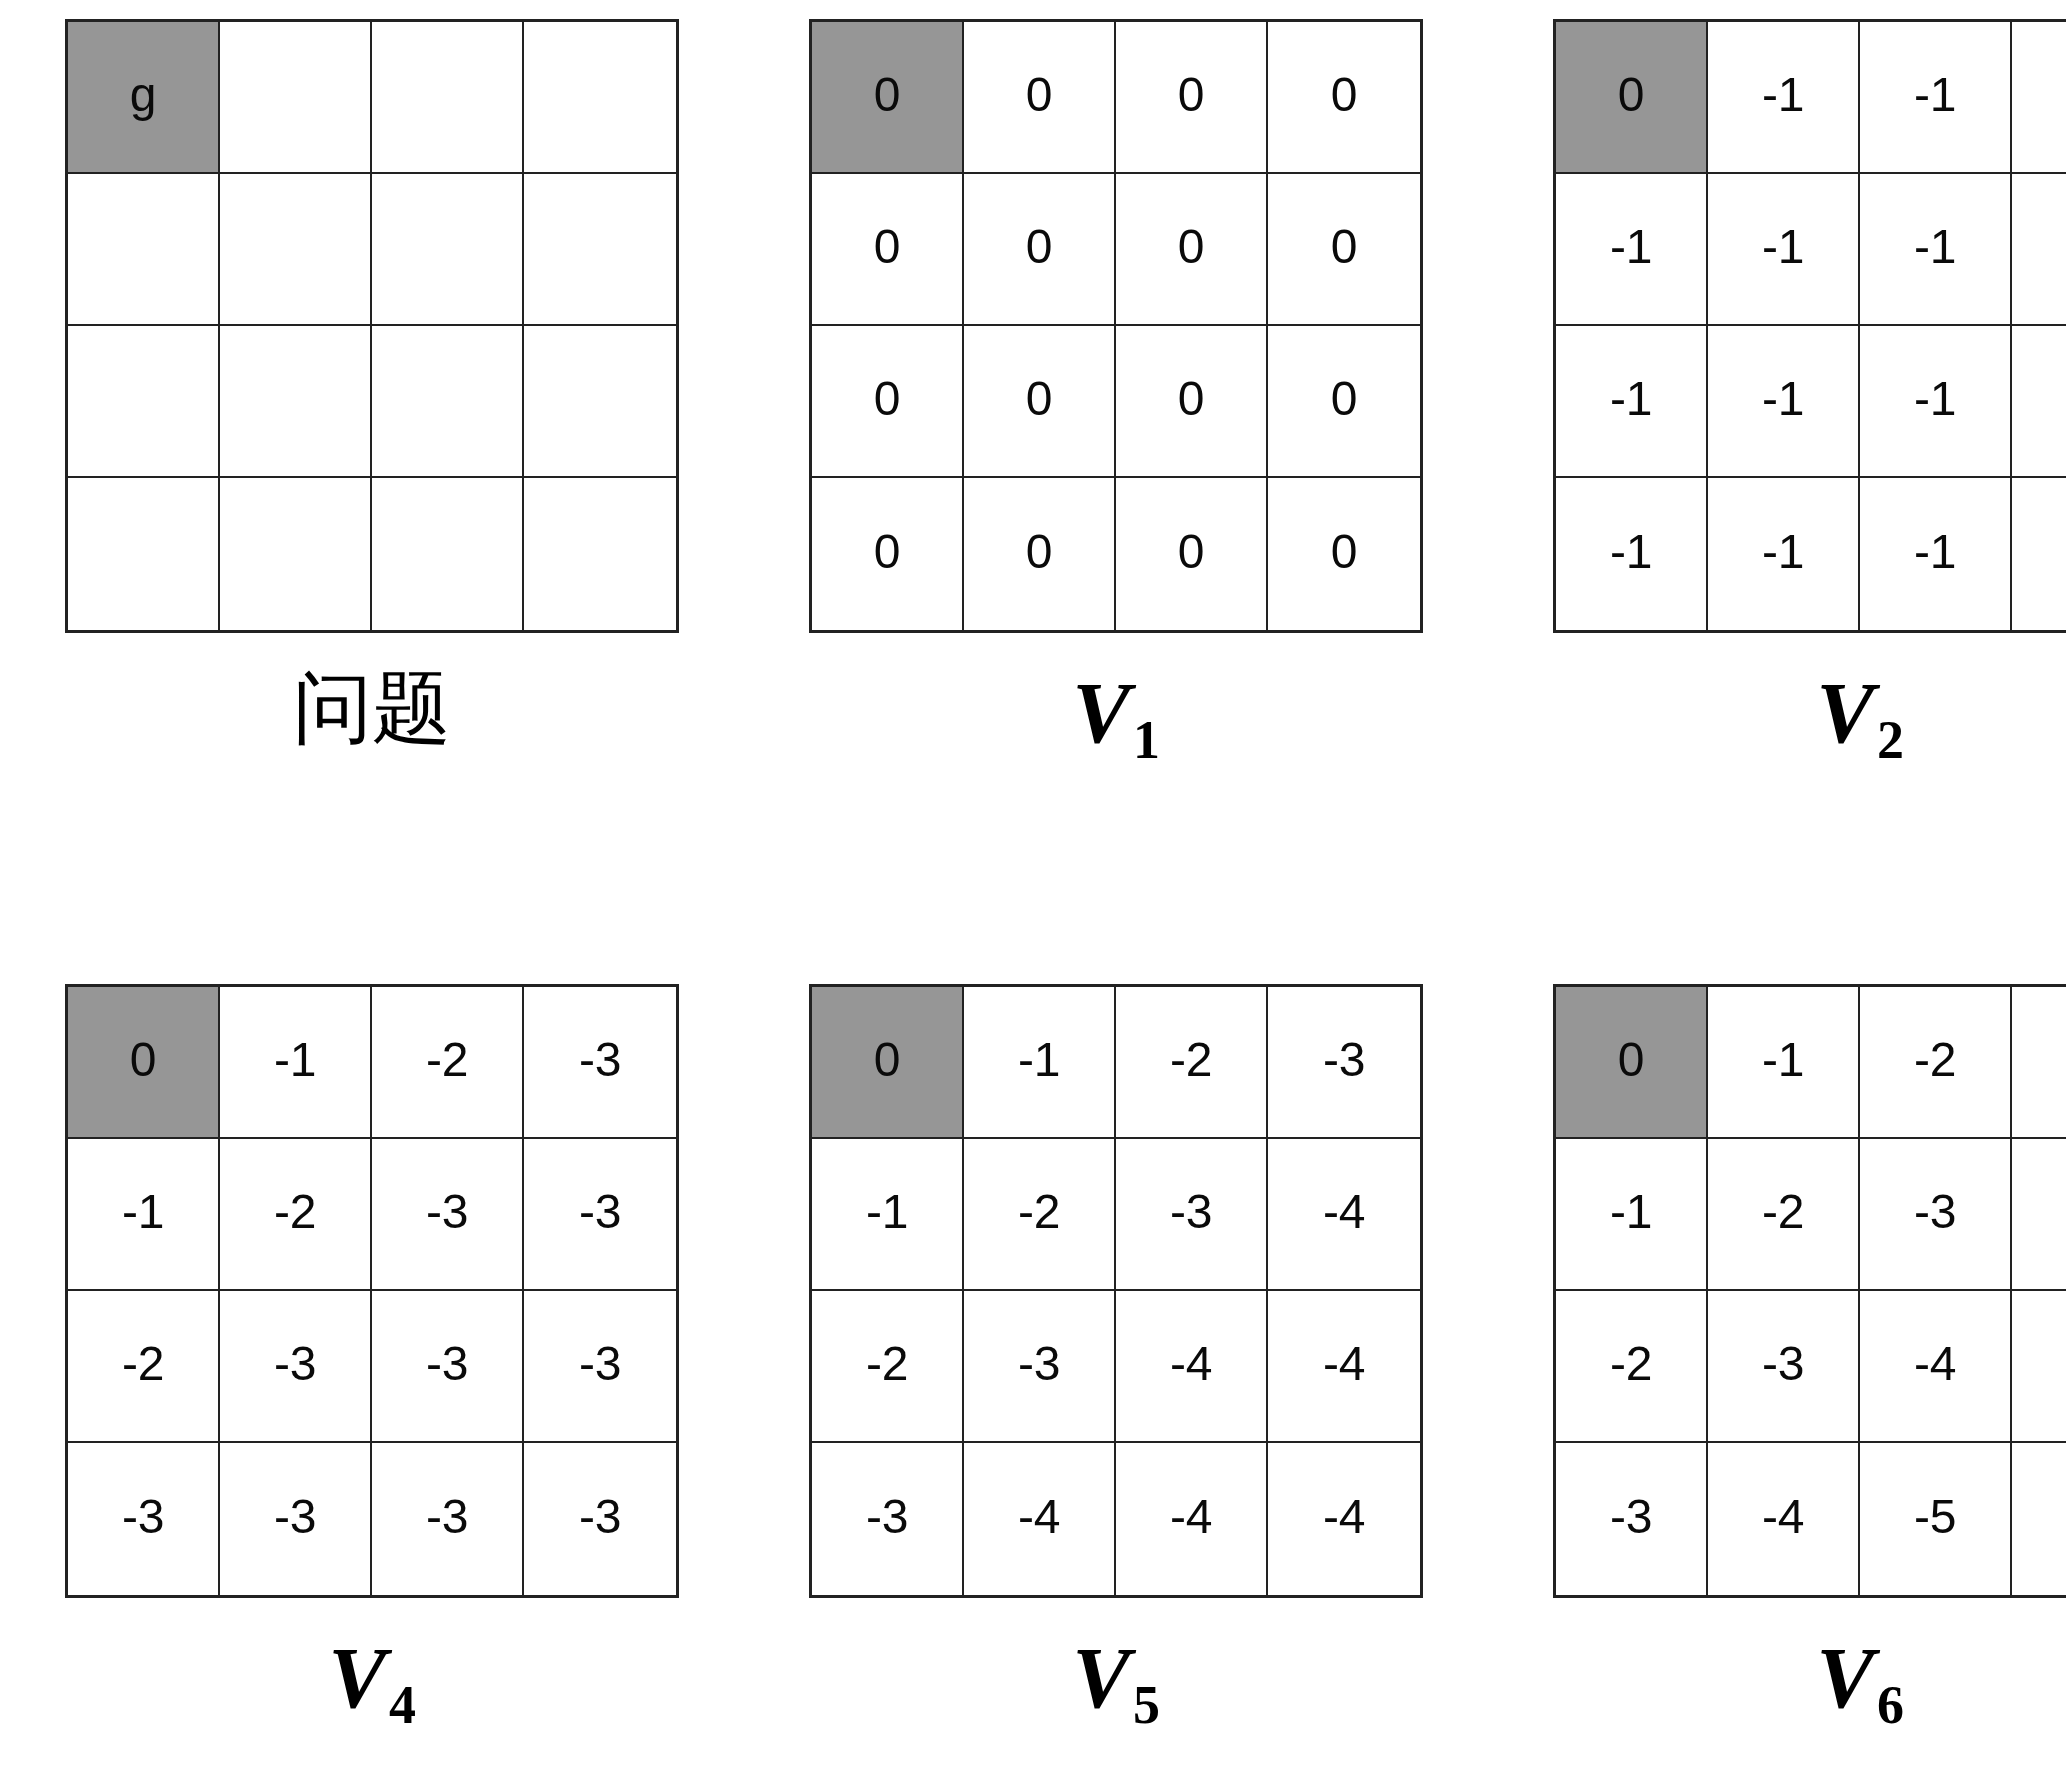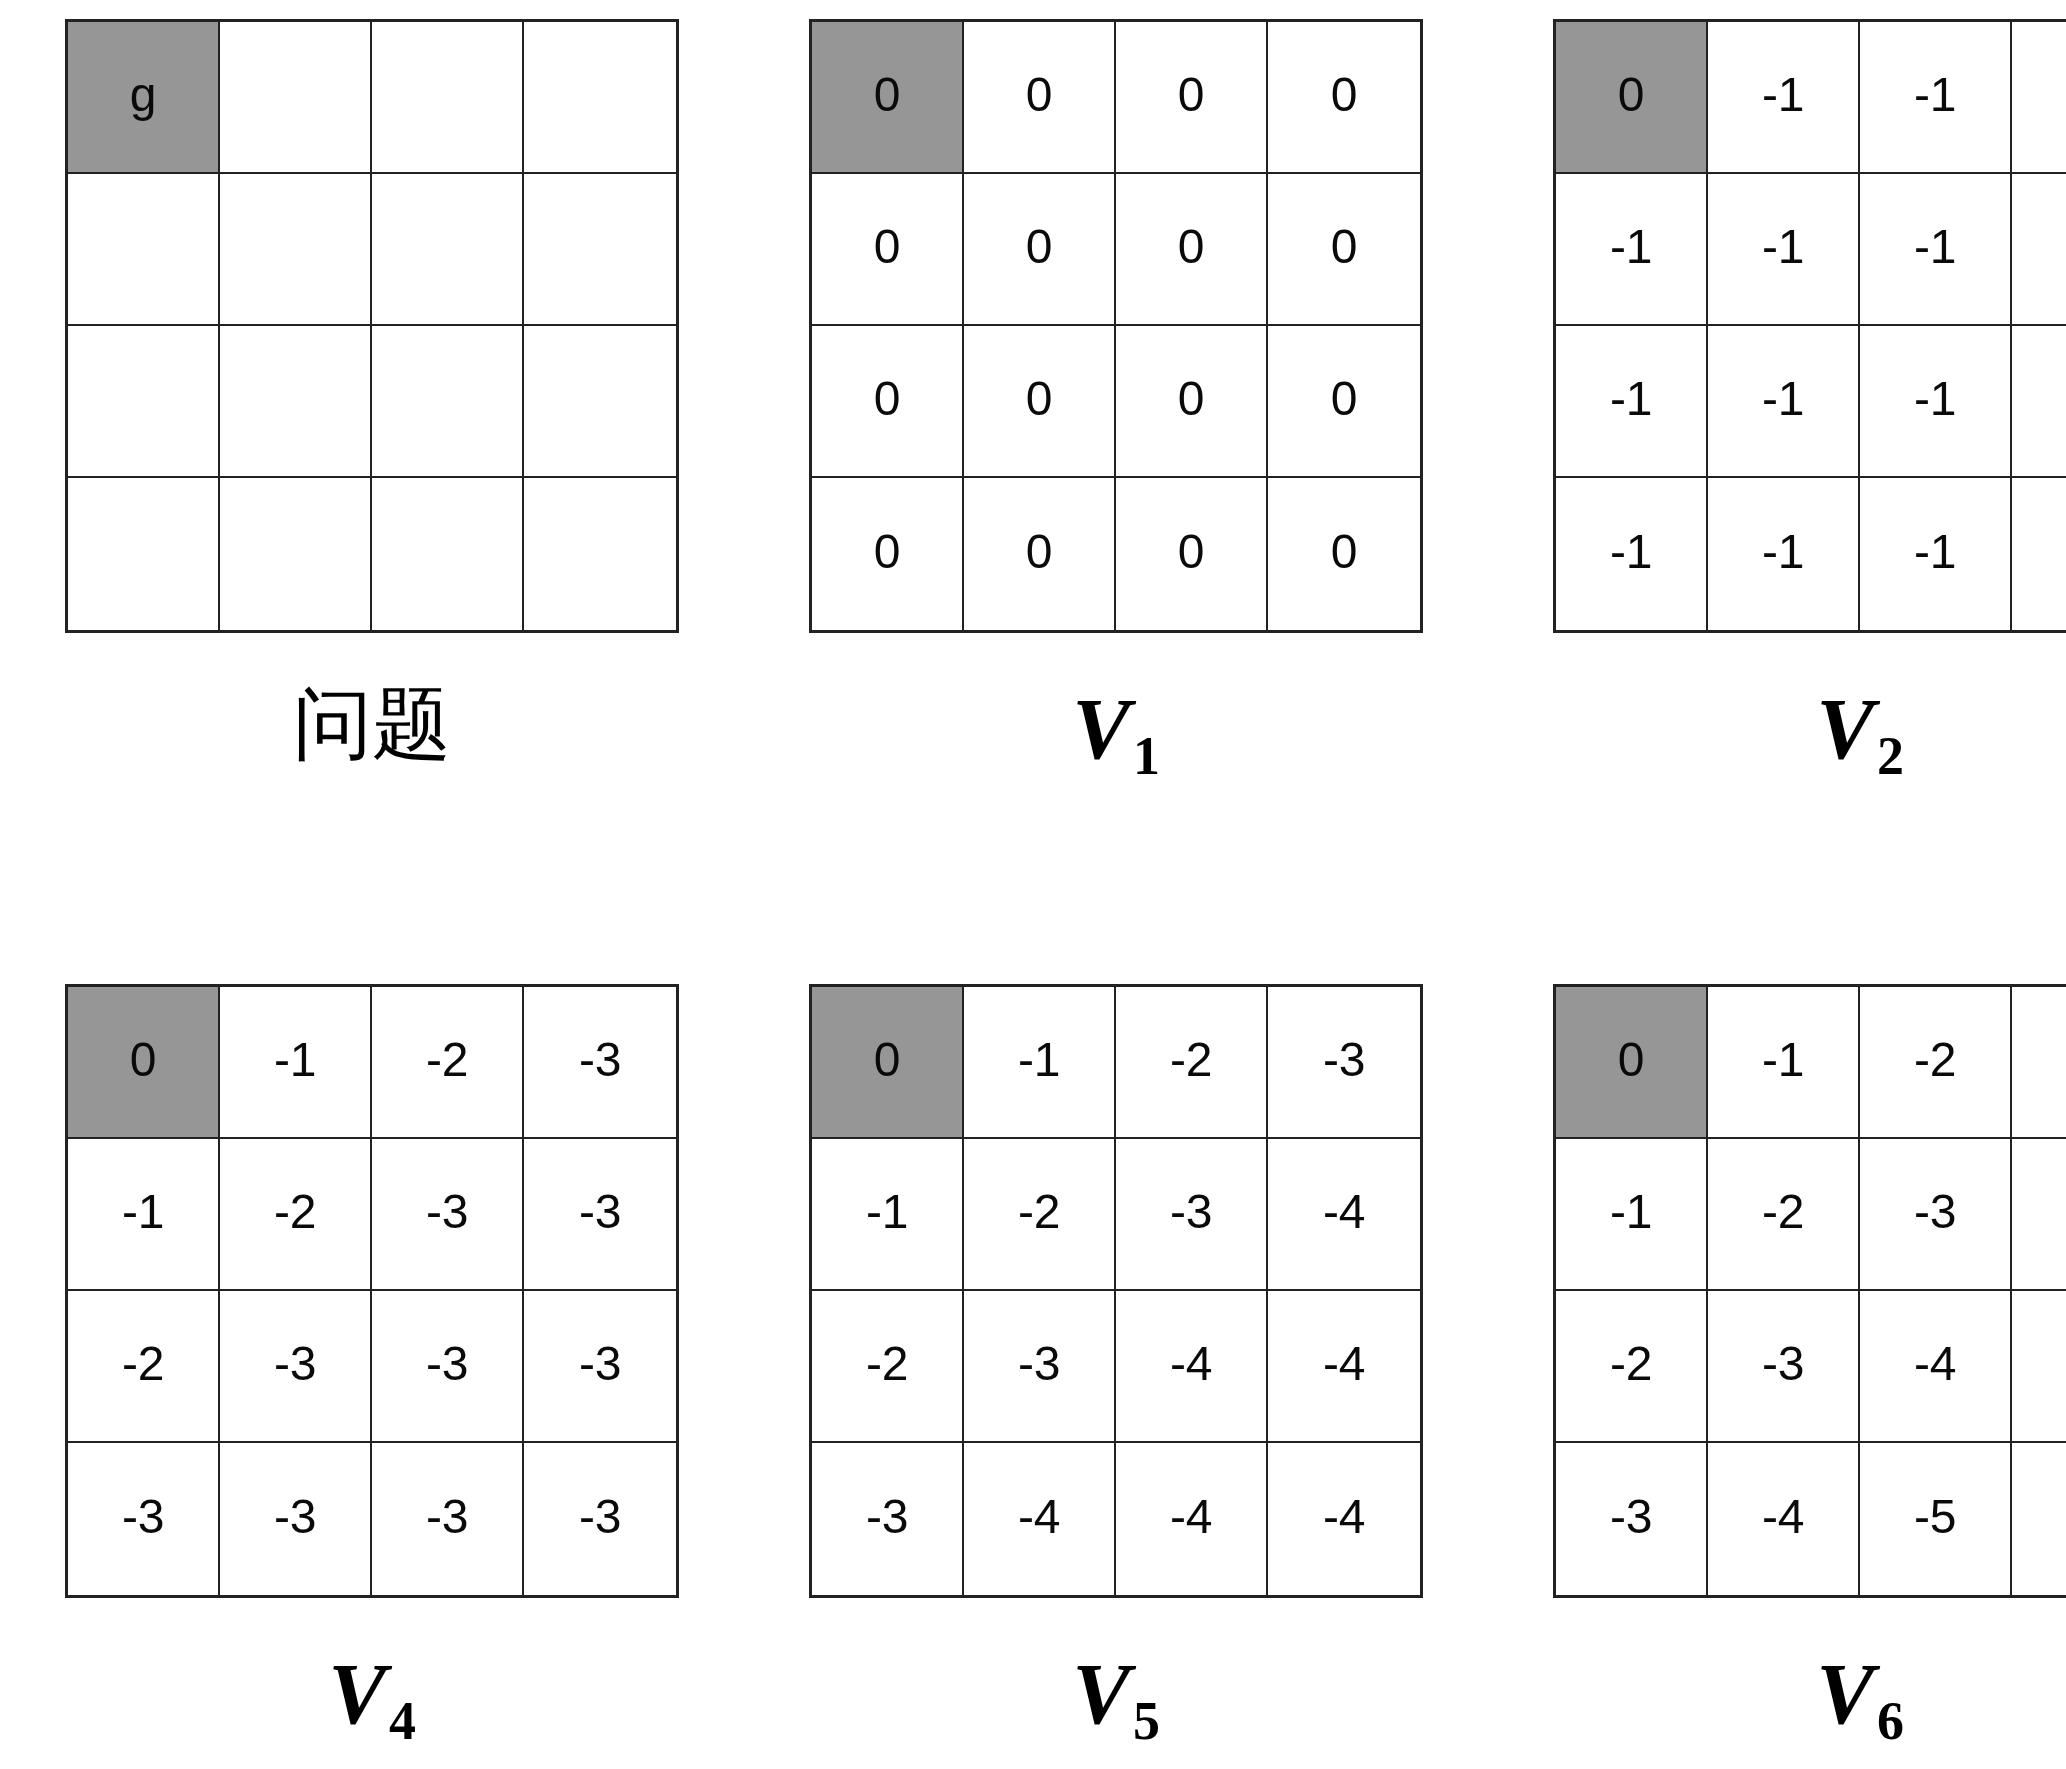--- a/index.html
+++ b/index.html
@@ -79,21 +79,21 @@
   .cell.goal {
     background: #969696;
   }
 
   .cell .val {
     display: block;
     transform: translateY(-1.7px);
   }
 
   .caption {
-    margin-top: 52px;
+    margin-top: 36px;
     height: 124px;
     display: flex;
     align-items: flex-start;
     justify-content: center;
     text-align: center;
   }
 
   .caption-cjk {
     font-family: "DejaVu Serif", "Liberation Serif", serif;
     font-size: 79px;

